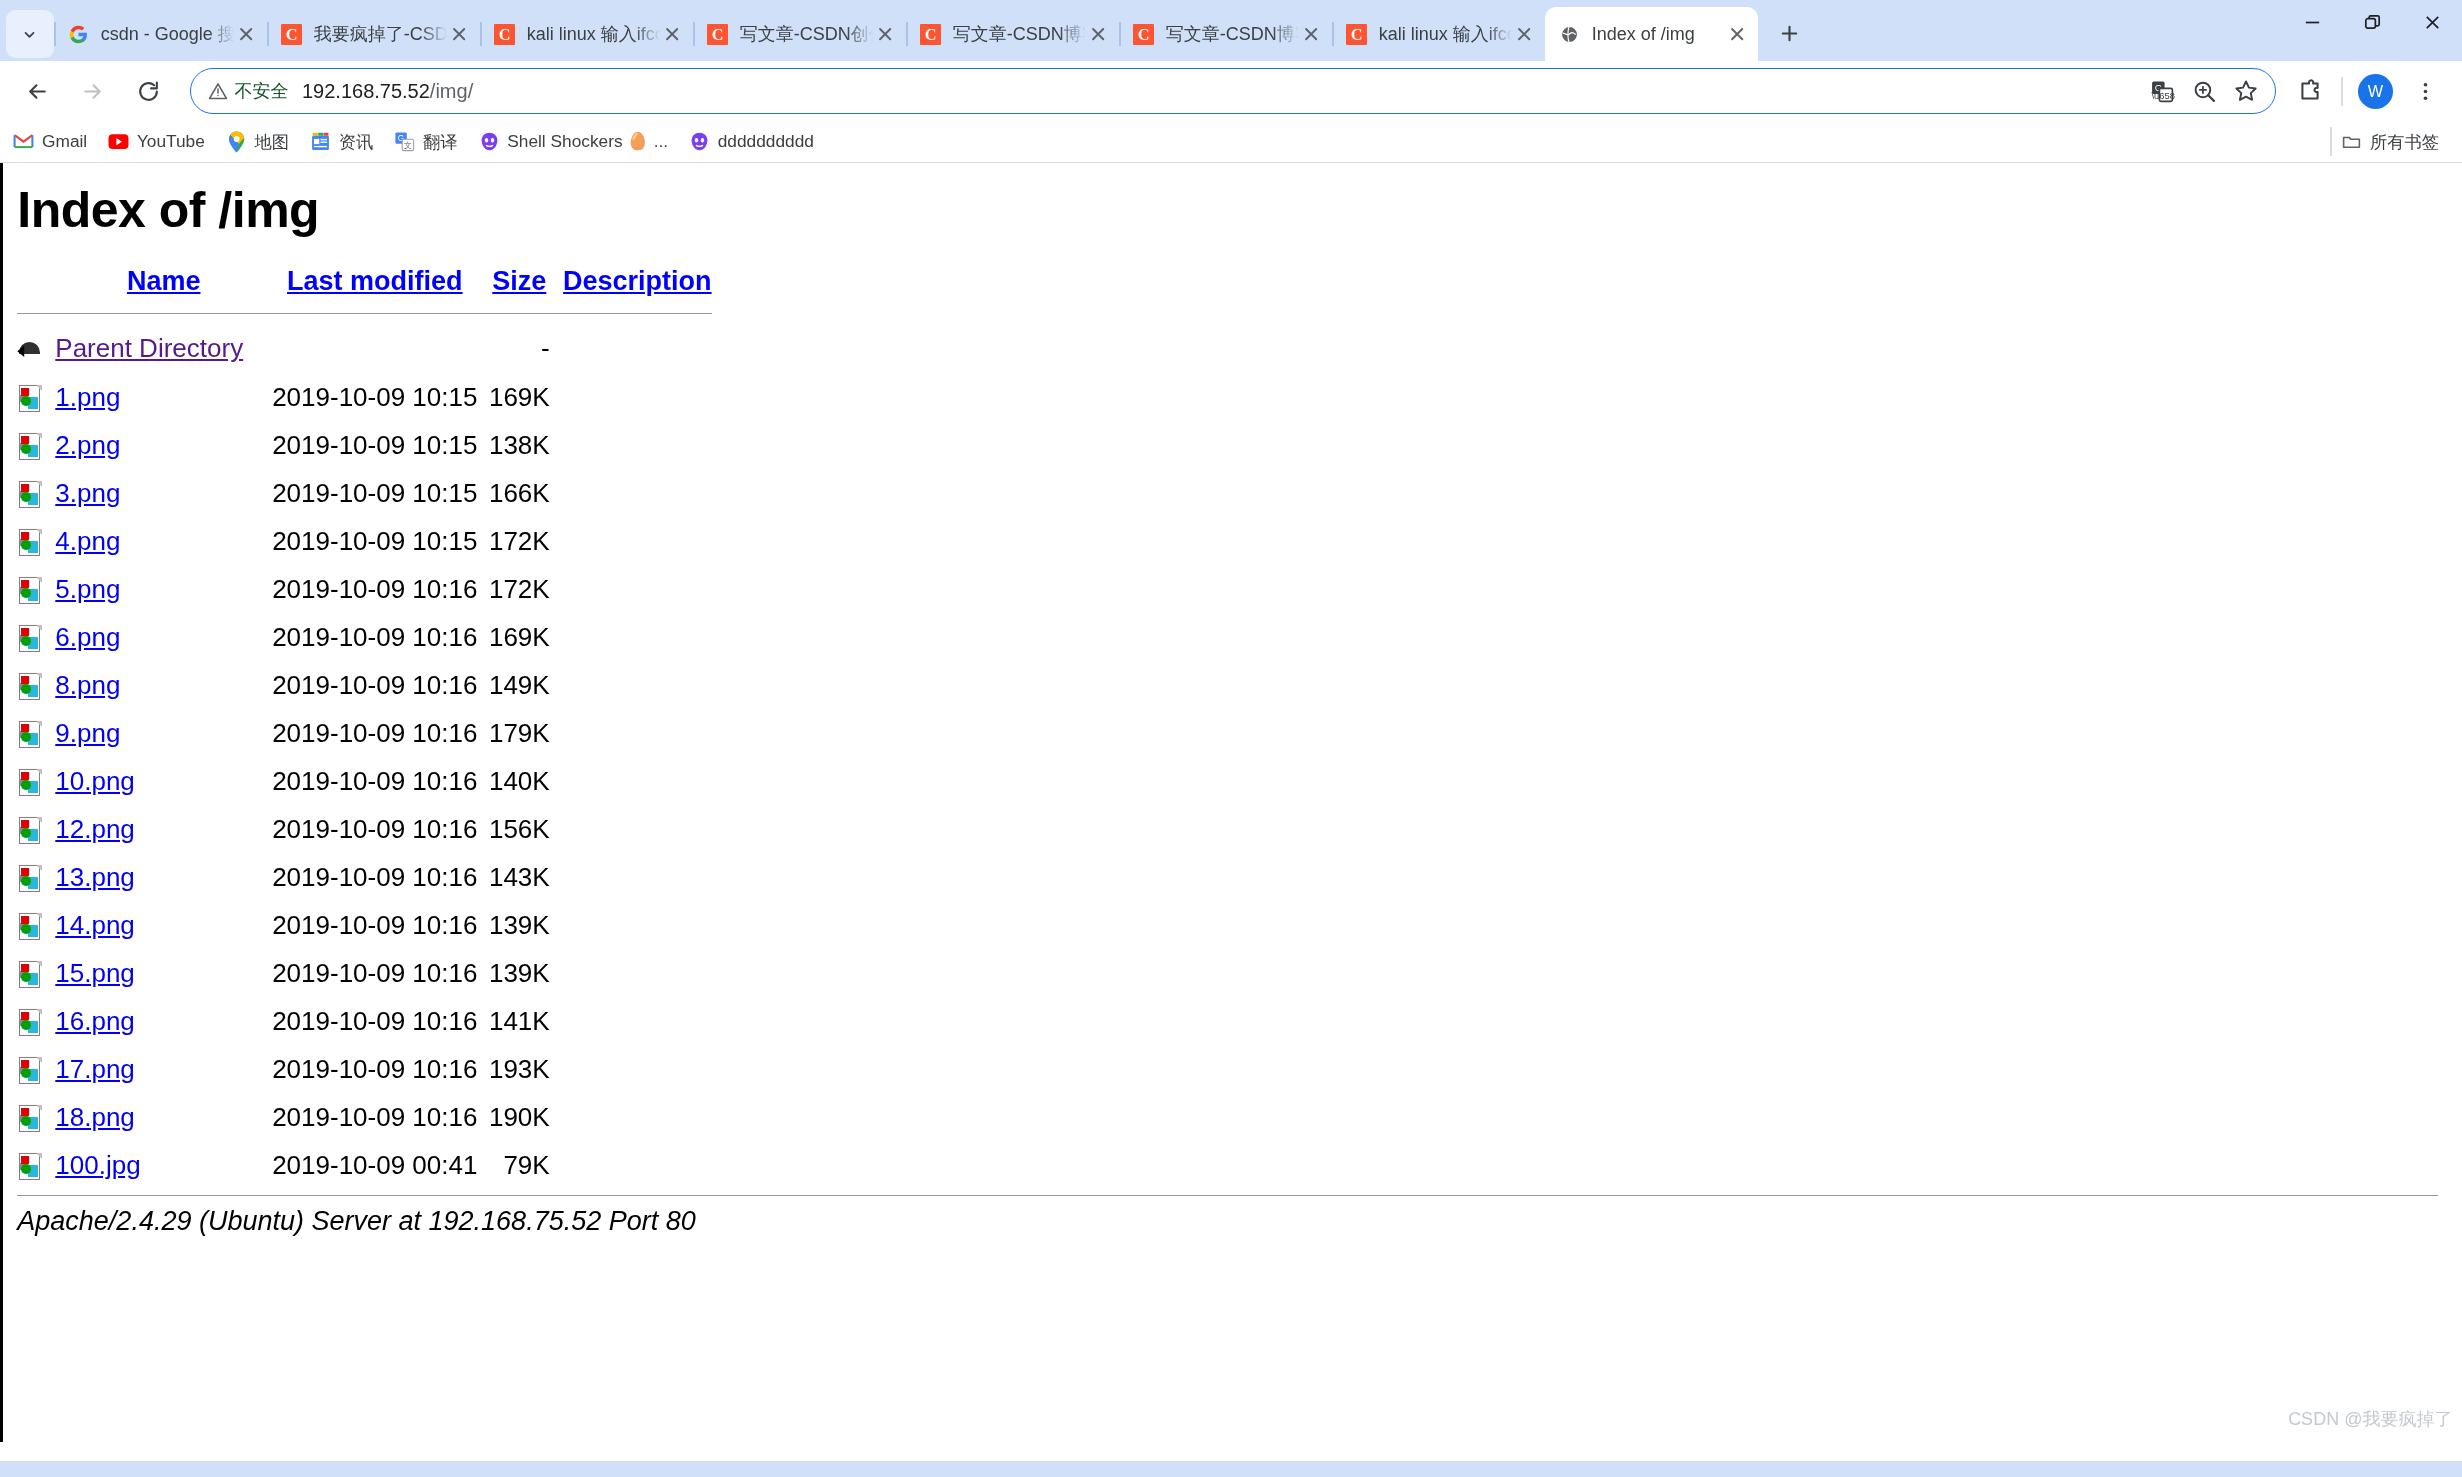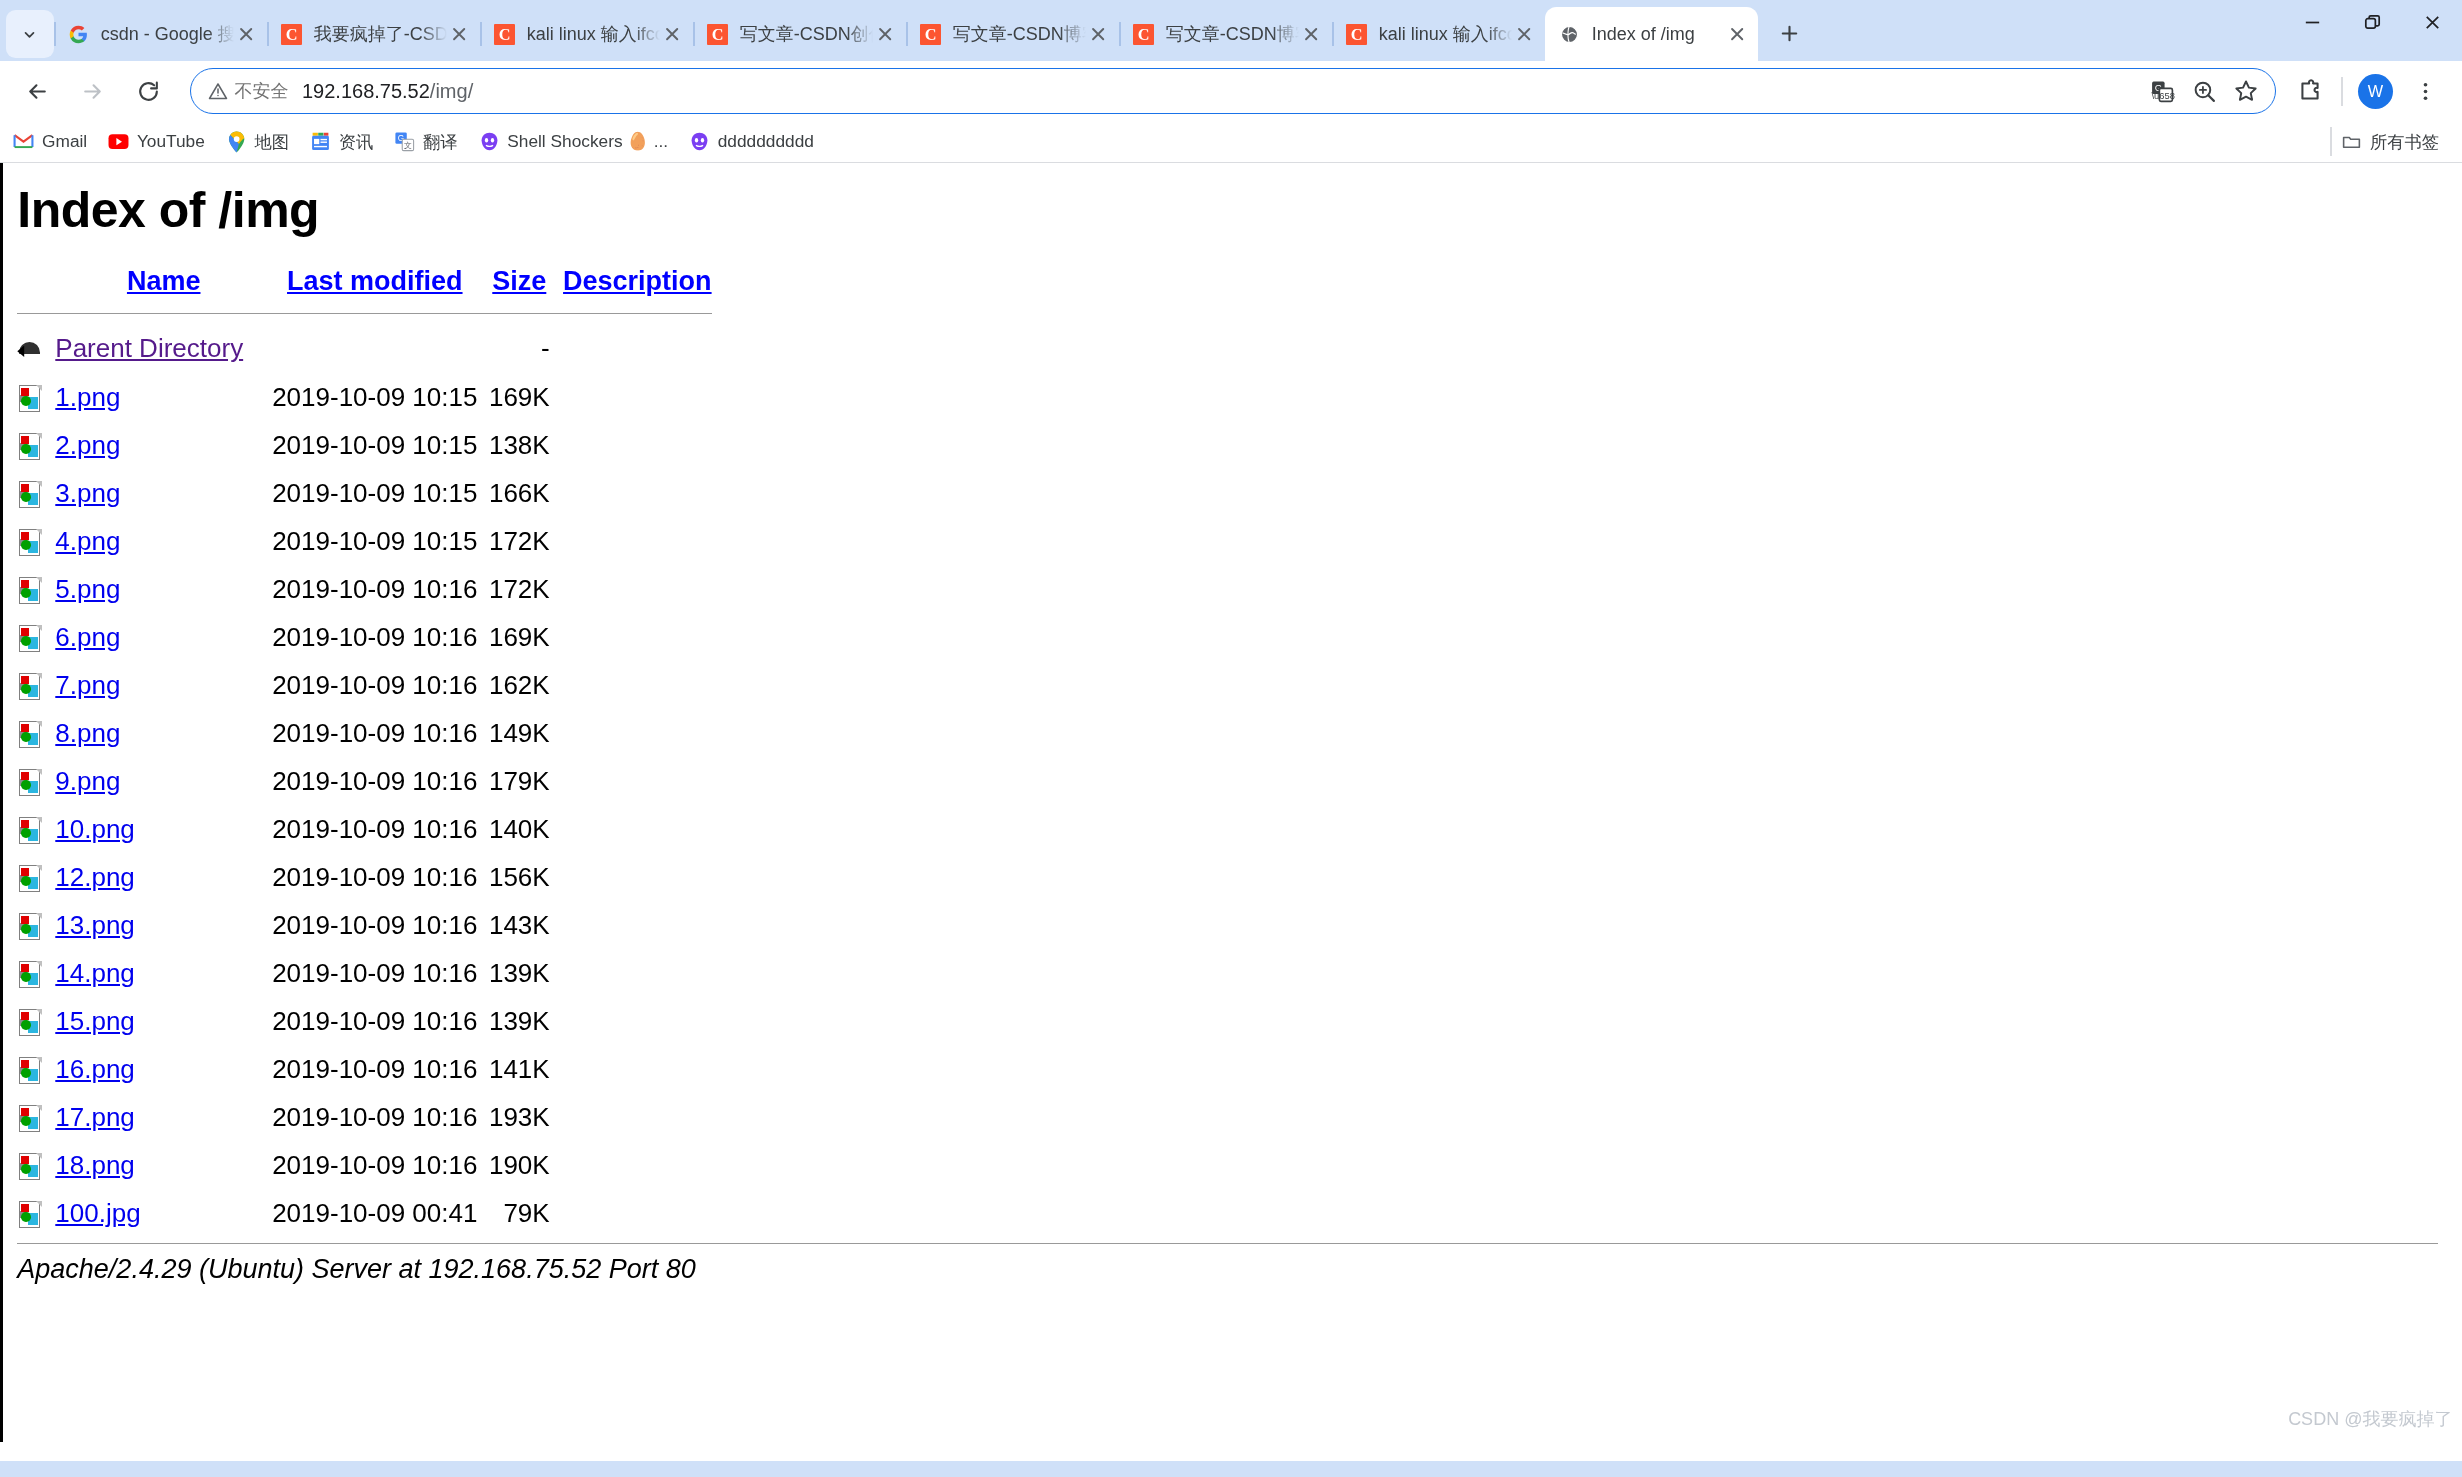--- a/index.html
+++ b/index.html
@@ -91,21 +91,21 @@
   
   .toolbar{
     height:60px;background:#fff;display:flex;align-items:center;padding:0 15.4px;
   }
   .navbtn{width:44px;height:44px;display:flex;align-items:center;justify-content:center;margin-right:11.5px;color:#5f6368;}
   .omnibox{
     flex:1 1 auto;height:46px;border:1.9px solid #1a73e8;border-radius:23px;
     display:flex;align-items:center;padding:0 9.6px 0 17.3px;margin:0 7.7px;
     background:#fff;
   }
-  .notsecure{display:flex;align-items:center;color:#737373;font-size:18px;margin-right:13.4px;flex:0 0 auto;}
+  .notsecure{display:flex;align-items:center;color:#14532d;font-size:18px;margin-right:13.4px;flex:0 0 auto;}
   .notsecure svg{margin-right:6.7px;}
   .urltext{flex:1 1 auto;font-size:20px;color:#202124;white-space:nowrap;overflow:hidden;}
   .urltext .dim{color:#5f6368;}
   .omniicon{width:38px;height:38px;display:flex;align-items:center;justify-content:center;margin-left:3.8px;color:#5f6368;flex:0 0 auto;}
   .tbicon{width:42px;height:42px;display:flex;align-items:center;justify-content:center;color:#5f6368;margin-left:5.8px;flex:0 0 auto;}
   .vsep{width:1.9px;height:29px;background:#dadce0;margin:0 9.6px;flex:0 0 auto;}
   .avatar{
     width:35px;height:35px;border-radius:50%;background:#1a73e8;color:#fff;
     display:flex;align-items:center;justify-content:center;font-size:16.3px;margin:0 5.8px;flex:0 0 auto;
   }
@@ -599,27 +599,20 @@
         </tr>
         <tr class="filerow">
           <td class="col-icon"><span class="ico-img"><span class="pg"></span><span class="fold"></span><span class="sq-cyan"></span><span class="sh"></span><span class="sq-red"></span><span class="cir-green"></span></span></td>
           <td class="col-name"><a href="#">6.png</a></td>
           <td class="col-mod mod">2019-10-09 10:16</td>
           <td class="col-size size">169K</td>
           <td></td>
         </tr>
         <tr class="filerow">
           <td class="col-icon"><span class="ico-img"><span class="pg"></span><span class="fold"></span><span class="sq-cyan"></span><span class="sh"></span><span class="sq-red"></span><span class="cir-green"></span></span></td>
-          <td class="col-name"><a href="#">7.png</a></td>
-          <td class="col-mod mod">2019-10-09 10:16</td>
-          <td class="col-size size">162K</td>
-          <td></td>
-        </tr>
-        <tr class="filerow">
-          <td class="col-icon"><span class="ico-img"><span class="pg"></span><span class="fold"></span><span class="sq-cyan"></span><span class="sh"></span><span class="sq-red"></span><span class="cir-green"></span></span></td>
           <td class="col-name"><a href="#">8.png</a></td>
           <td class="col-mod mod">2019-10-09 10:16</td>
           <td class="col-size size">149K</td>
           <td></td>
         </tr>
         <tr class="filerow">
           <td class="col-icon"><span class="ico-img"><span class="pg"></span><span class="fold"></span><span class="sq-cyan"></span><span class="sh"></span><span class="sq-red"></span><span class="cir-green"></span></span></td>
           <td class="col-name"><a href="#">9.png</a></td>
           <td class="col-mod mod">2019-10-09 10:16</td>
           <td class="col-size size">179K</td>

